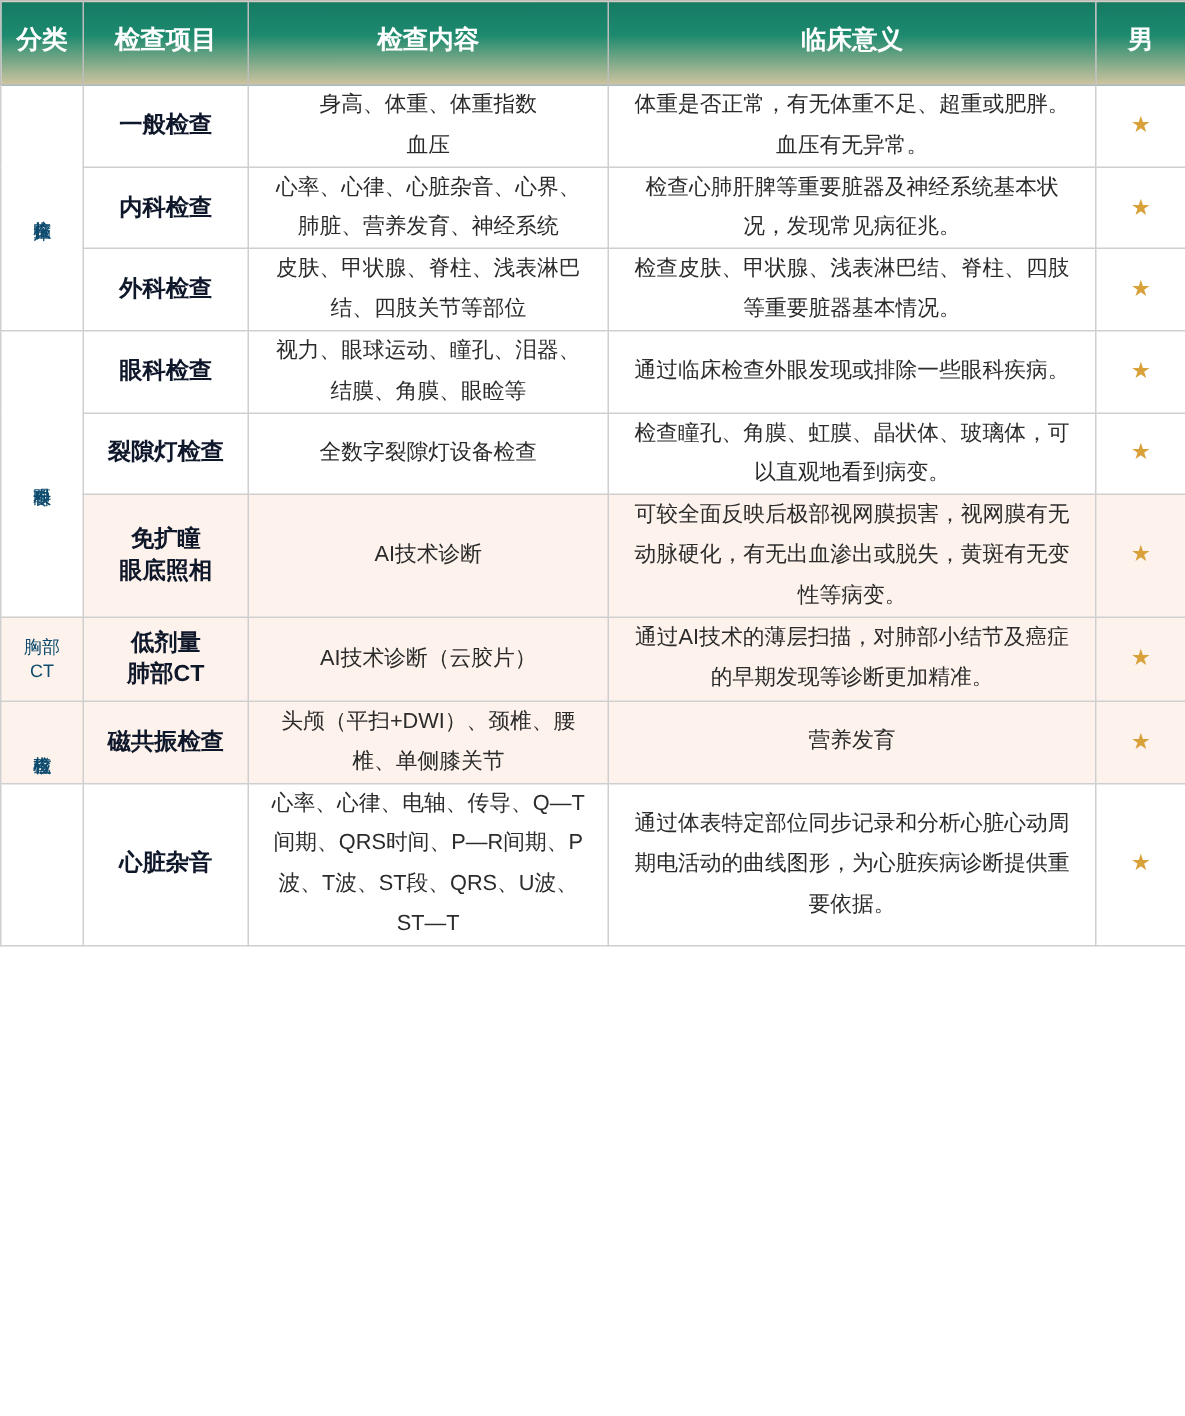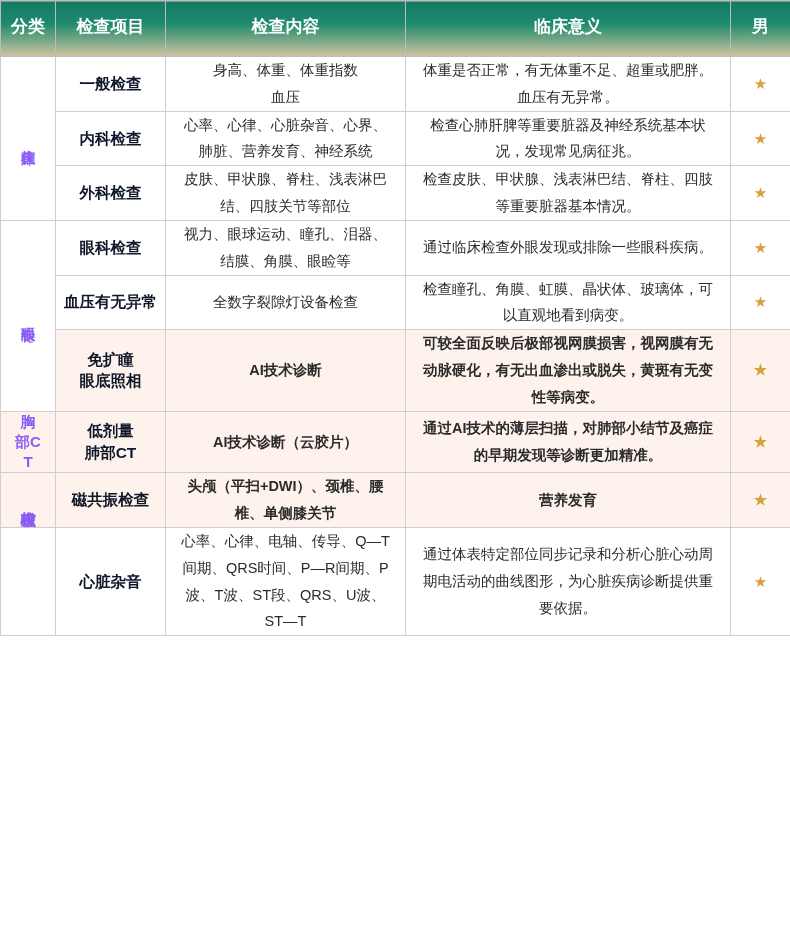--- a/index.html
+++ b/index.html
@@ -39,22 +39,22 @@
   }
   tbody td {
     border: 1px solid #cfcfcf;
     font-size: 14.5px;
     color: #2b2b2b;
     vertical-align: middle;
     line-height: 1.85;
   }
   td.cat {
     text-align: center;
-    font-size: 15px;
-    color: #8b5cf6;
+    font-size: 12px;
+    color: #0c4a6e;
     padding: 0 14px;
     line-height: 1.35;
     word-break: break-all;
   }
   td.item {
     text-align: center;
     font-weight: bold;
     font-size: 15.5px;
     color: #0f172a;
     padding: 6px 6px;
@@ -64,21 +64,20 @@
     padding: 0 14px;
     text-align: center;
   }
   td.male {
     text-align: center;
     color: #d8a13a;
     font-size: 15px;
   }
   tr.row-shaded td {
     background: #fdf3ec;
-    font-weight: bold;
   }
   td.cat.vertical {
     writing-mode: vertical-rl;
     text-orientation: upright;
     white-space: nowrap;
     padding: 10px 0;
   }
 </style>
 </head>
 <body>
@@ -123,21 +122,21 @@
     </tr>
 
     <tr>
       <td class="cat vertical" rowspan="3">眼科专项</td>
       <td class="item">眼科检查</td>
       <td class="content">视力、眼球运动、瞳孔、泪器、结膜、角膜、眼睑等</td>
       <td class="meaning">通过临床检查外眼发现或排除一些眼科疾病。</td>
       <td class="male">★</td>
     </tr>
     <tr>
-      <td class="item">血压有无异常</td>
+      <td class="item">裂隙灯检查</td>
       <td class="content">全数字裂隙灯设备检查</td>
       <td class="meaning">检查瞳孔、角膜、虹膜、晶状体、玻璃体，可以直观地看到病变。</td>
       <td class="male">★</td>
     </tr>
     <tr class="row-shaded">
       <td class="item">免扩瞳<br>眼底照相</td>
       <td class="content">AI技术诊断</td>
       <td class="meaning">可较全面反映后极部视网膜损害，视网膜有无动脉硬化，有无出血渗出或脱失，黄斑有无变性等病变。</td>
       <td class="male">★</td>
     </tr>

